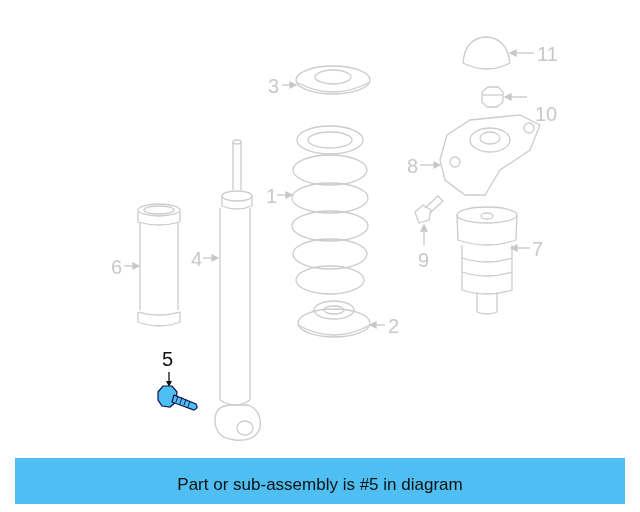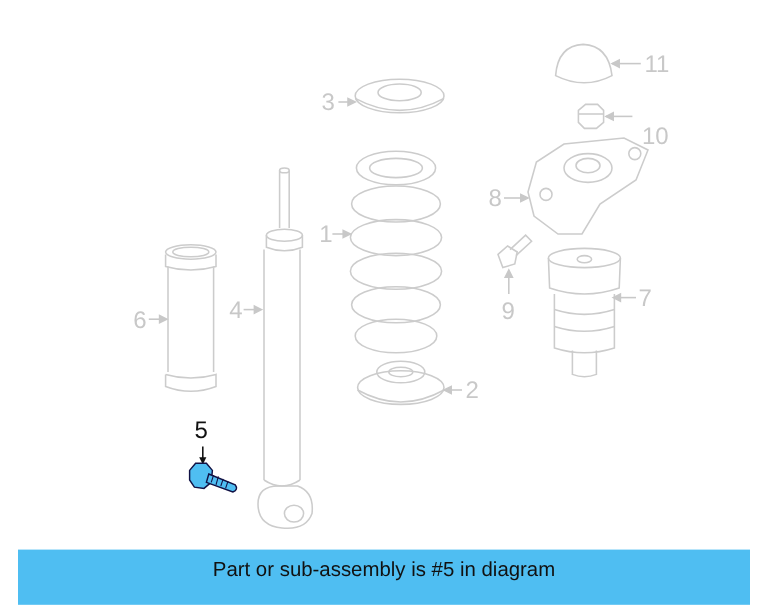--- a/index.html
+++ b/index.html
@@ -1,21 +1,21 @@
 <!DOCTYPE html>
 <html><head>
 <meta charset="utf-8">
 <style>
   html, body { margin:0; padding:0; background:#ffffff; }
   body { width:640px; height:512px; position:relative; overflow:hidden; font-family:"Liberation Sans", sans-serif; }
   #diagram { position:absolute; left:0; top:0; width:640px; height:512px; }
   .callout { position:absolute; font-family:"Liberation Sans", sans-serif; font-size:20px; color:#c8c8c8; line-height:1; }
   .callout.active { color:#111111; }
   #banner { position:absolute; left:15px; top:458px; width:610px; height:46px; background:#4fbef2; text-align:center;
-    font-family:"Liberation Sans", sans-serif; font-size:17px; color:#111; line-height:21px; padding-top:6px; box-sizing:border-box; }
+    font-family:"Liberation Sans", sans-serif; font-size:17px; color:#111; line-height:21px; padding-top:16px; box-sizing:border-box; }
   #banner div { white-space:nowrap; }
 </style>
 </head>
 <body>
 
 <svg id="diagram" viewBox="0 0 640 512" xmlns="http://www.w3.org/2000/svg">
   <g fill="none" stroke="#cccccc" stroke-width="1.3">
 
     <g>
       <path d="M463 63 Q465 38 486 37 Q507 38 510 63 Q487 75 463 63 Z"></path>

